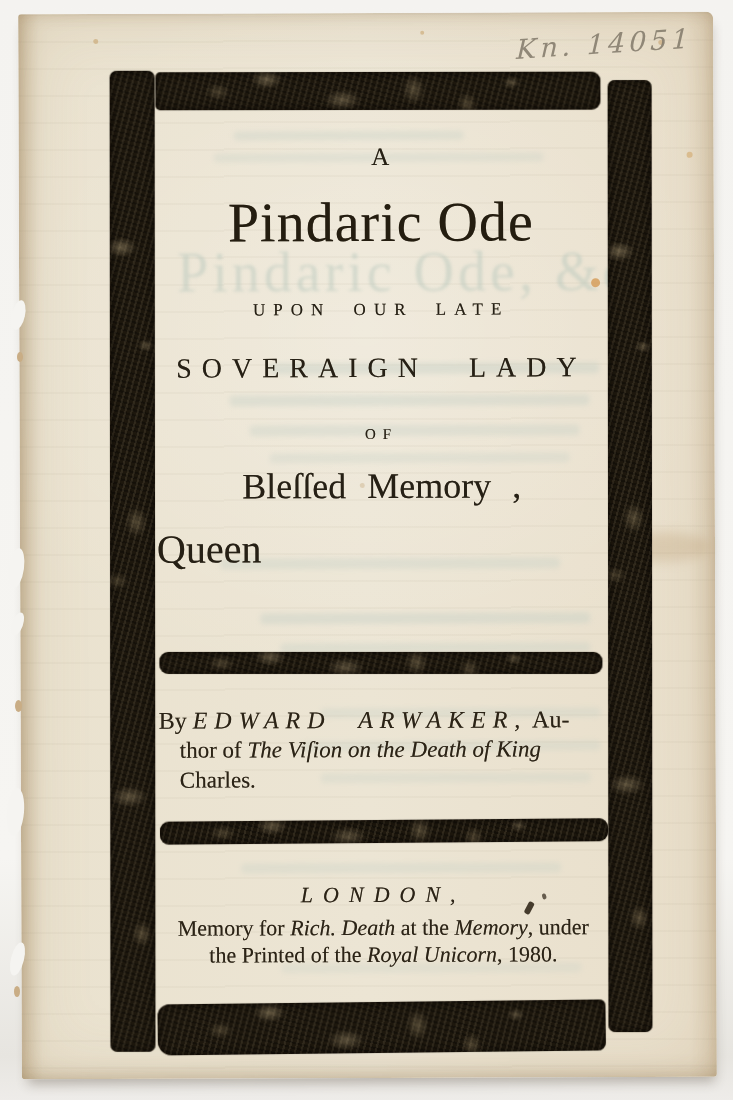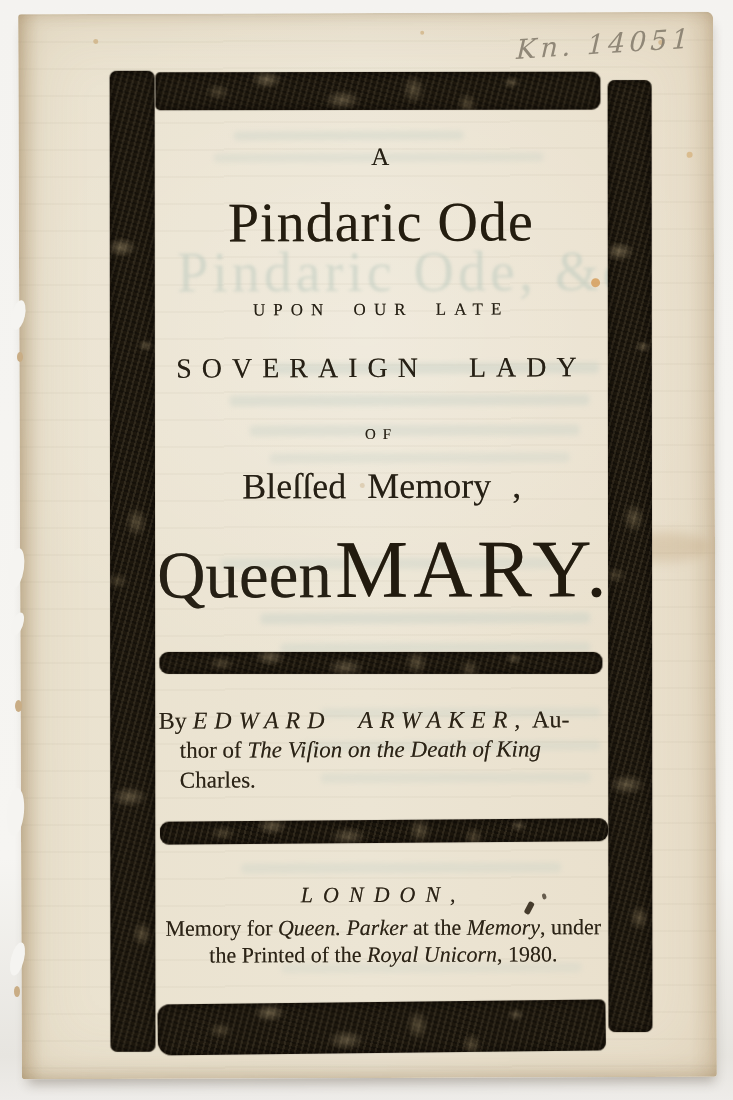--- a/index.html
+++ b/index.html
@@ -52,21 +52,21 @@
   .content{position:absolute;left:137px;top:0;width:450px;z-index:4;color:#262015;
            text-shadow:0 0 .6px rgba(45,35,20,.5);}
   .line{position:absolute;left:0;width:100%;text-align:center;line-height:1;}
   .half-title {top:131px;font-size:25px;letter-spacing:1px;}
   .main-title {top:181px;font-size:56px;letter-spacing:1px;color:#241d10;}
   .upon       {top:288px;font-size:17px;letter-spacing:8px;word-spacing:10px;}
   .sov        {top:341px;font-size:28px;letter-spacing:10px;word-spacing:24px;}
   .of-line    {top:414px;font-size:15px;letter-spacing:7px;}
   .blessed    {top:455px;font-size:36px;word-spacing:12px;}
   .queen-mary {top:516px;display:flex;justify-content:space-between;align-items:baseline;width:101%;}
-  .queen{font-size:67px;line-height:1;}
+  .queen{font-size:40px;line-height:1;}
   .mary {font-size:82px;line-height:1;letter-spacing:5px;color:#221b0f;}
   .byline{position:absolute;top:692px;left:1px;width:452px;font-size:24px;line-height:30px;color:#2b2316;}
   .byline p{margin:0;}
   .by-indent{margin-left:21px !important;font-size:23px;}
   .auth-caps{font-style:italic;letter-spacing:7px;word-spacing:14px;}
   .it{font-style:italic;}
   .imprint{position:absolute;top:869px;left:0;width:100%;text-align:center;color:#2b2316;}
   .imp-city{font-size:22px;font-style:italic;letter-spacing:10px;margin-bottom:6px;}
   .imp-line{font-size:22px;line-height:27px;}
   
@@ -135,32 +135,31 @@
     <div class="content">
       <div class="line half-title">A</div>
       <div class="line main-title">Pindaric Ode</div>
       <div class="line upon">UPON OUR LATE</div>
       <div class="line sov">SOVERAIGN LADY</div>
       <div class="line of-line">OF</div>
       <div class="line blessed">Bleſſed Memory ,</div>
 
       <div class="line queen-mary">
         <span class="queen">Queen</span>
-          <span class="mary">MARY.</span>
       </div>
 
       <div class="byline">
         <p><span>By </span><span class="auth-caps">EDWARD ARWAKER,</span><span> Au-</span></p>
         <p class="by-indent"><span>thor of </span><span class="it">The Viſion on the Death of King</span></p>
         <p class="by-indent">Charles.</p>
       </div>
 
       <div class="imprint">
         <div class="imp-city">LONDON,</div>
-        <div class="imp-line"><span>Memory for </span><span class="it">Queen. Parker</span><span> at the </span><span class="it">Memory</span><span>, under</span></div>
+        <div class="imp-line"><span>Memory for </span><span class="it">Rich. Death</span><span> at the </span><span class="it">Memory</span><span>, under</span></div>
         <div class="imp-line"><span>the Printed of the </span><span class="it">Royal Unicorn</span><span>, 1980.</span></div>
       </div>
     </div>
   </div>
 
   <div class="chip" style="left:12px;top:300px;width:13px;height:30px;transform:rotate(12deg);"></div>
   <div class="chip" style="left:9px;top:548px;width:15px;height:40px;transform:rotate(8deg);"></div>
   <div class="chip" style="left:12px;top:612px;width:11px;height:24px;transform:rotate(20deg);"></div>
   <div class="chip" style="left:7px;top:788px;width:17px;height:48px;transform:rotate(5deg);"></div>
   <div class="chip" style="left:11px;top:942px;width:13px;height:34px;transform:rotate(14deg);"></div>

